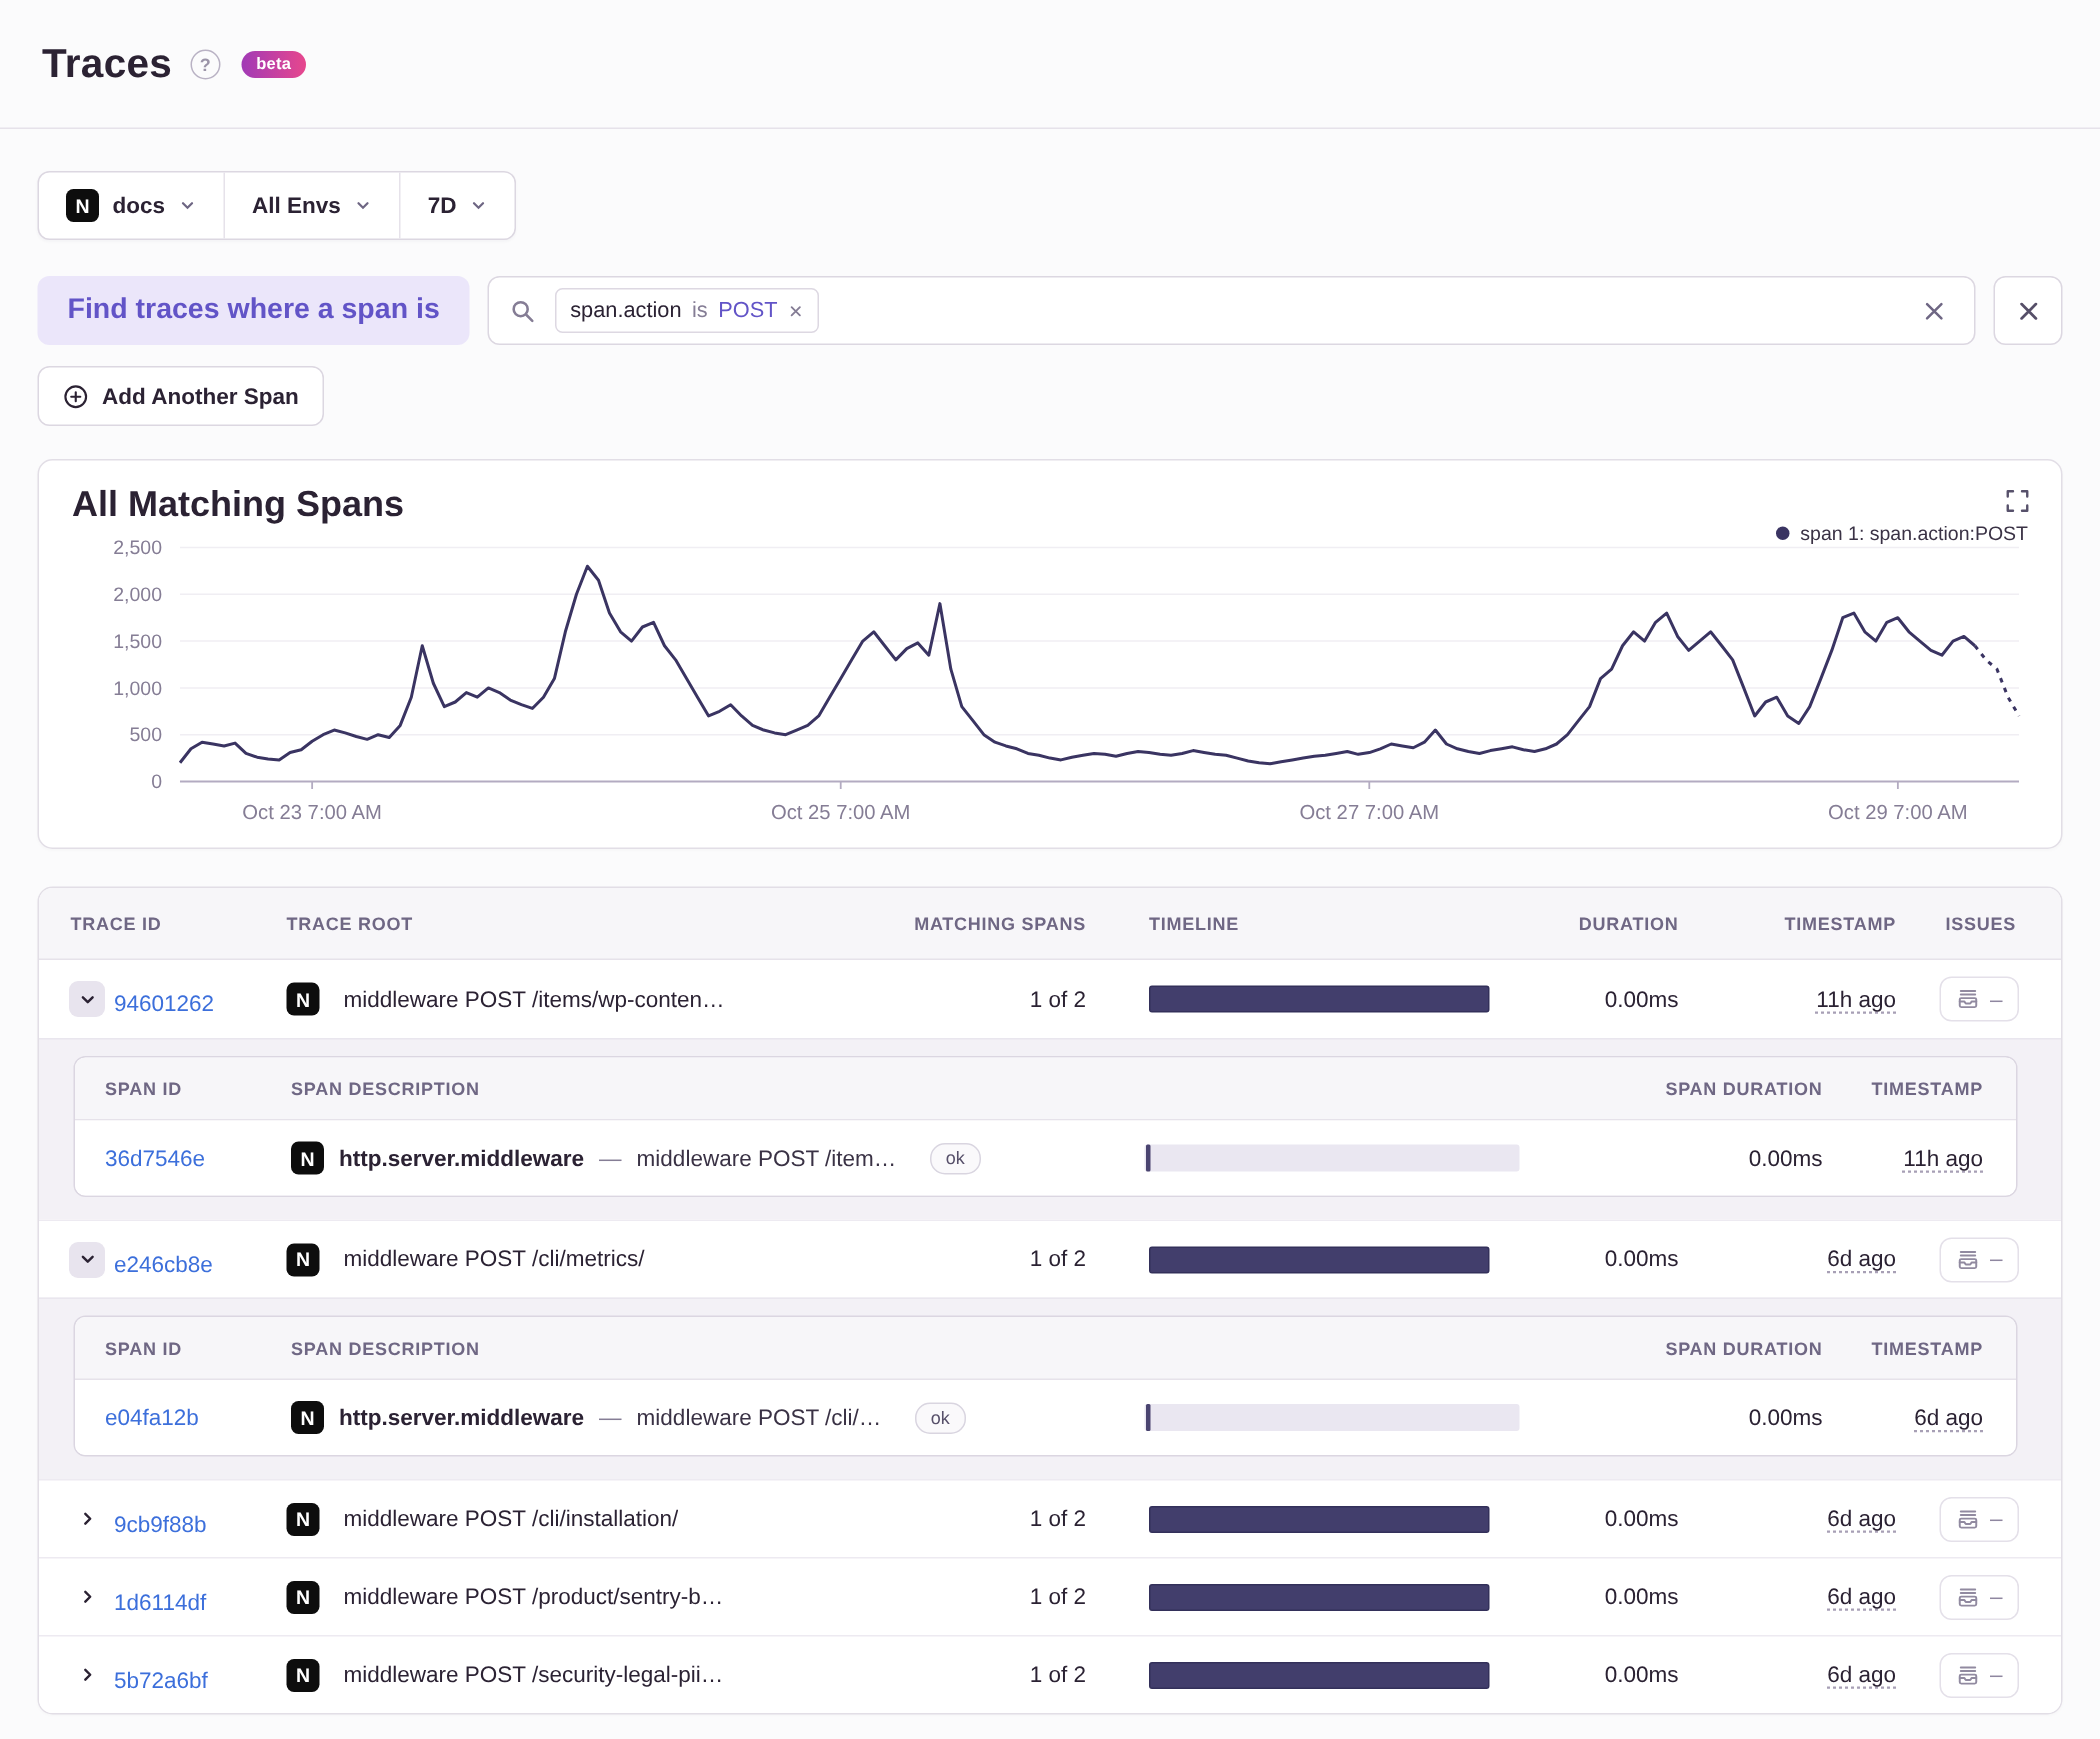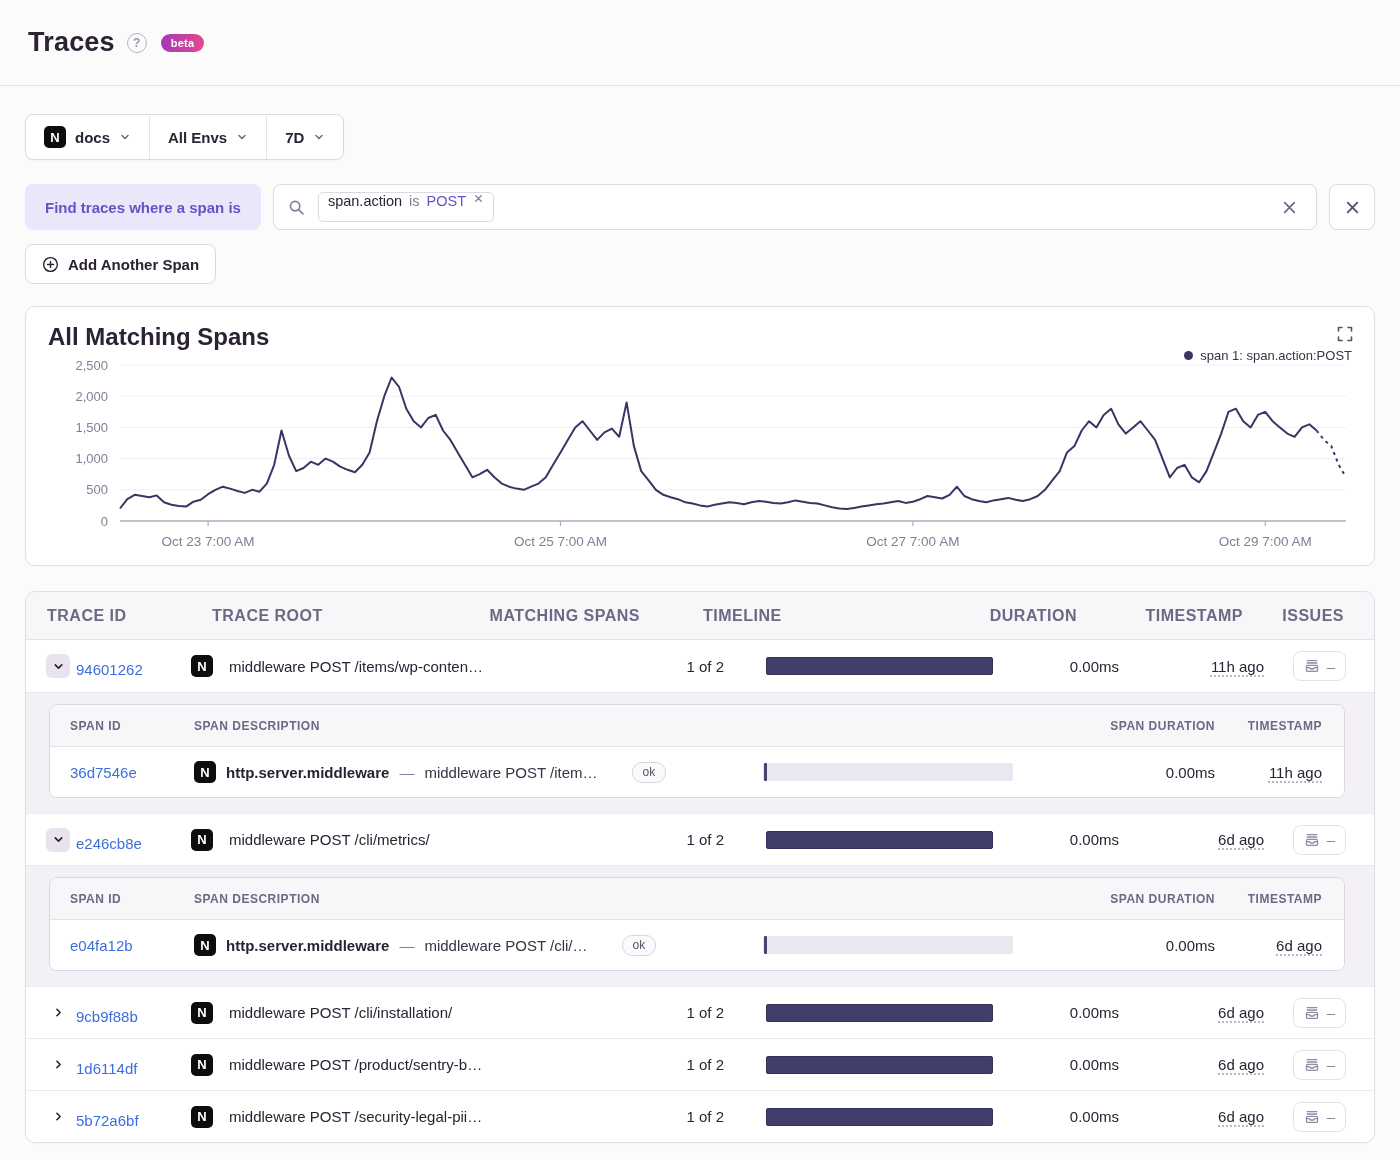--- a/index.html
+++ b/index.html
@@ -62,29 +62,29 @@
   .nextjs-logo{
     width:22px; height:22px; background:#0d0d0d; border-radius:5px;
     color:#fff; font-size:13px; font-weight:700;
     display:flex; align-items:center; justify-content:center;
   }
   .chev{ color:#6f6784; }
 
   
   .query-row{ margin-top:24px; display:flex; gap:12px; height:46px; }
   .where-pill{
-    background:#ebe6fa; color:var(--accent); font-weight:700; font-size:15px;
+    background:#ebe6fa; color:var(--accent); font-weight:700; font-size:19px;
     border-radius:8px; display:flex; align-items:center; padding:0 20px; white-space:nowrap;
   }
   .search-bar{
     flex:1; background:#fff; border:1px solid var(--border); border-radius:8px;
     display:flex; align-items:center; padding:0 14px; gap:13px;
   }
   .token-chip{
-    display:flex; gap:7px;
+    display:flex; align-items:center; gap:7px;
     border:1px solid #ddd8e2; border-radius:5px; background:#fff;
     height:30px; padding:0 9px; font-size:14.5px; cursor:pointer;
   }
   .token-key{ color:#2b2233; }
   .token-op{ color:#857d95; }
   .token-val{ color:var(--accent); }
   .search-spacer{ flex:1; }
   .icon-btn{ background:none; border:none; cursor:pointer; display:flex; align-items:center; padding:4px; }
   .square-btn{
     width:46px; height:46px; background:#fff; border:1px solid var(--border);
@@ -116,21 +116,21 @@
     margin-top:25px; background:#fff; border:1px solid var(--card-border);
     border-radius:10px; overflow:hidden; box-shadow:0 1px 2px rgba(43,34,51,.02);
   }
   .trow{
     display:grid;
     grid-template-columns:165px minmax(0,1fr) 160px 291px 104px 145px 110px;
     align-items:center;
   }
   .thead{
     height:48px; background:#f7f6f9; border-bottom:1px solid #e6e2ea;
-    color:#6f6784; font-size:16px; font-weight:700; letter-spacing:.5px;gap:21px;
+    color:#6f6784; font-size:12px; font-weight:700; letter-spacing:.5px;
   }
   .trace-row{ height:52px; background:#fff; }
   .trace-rows > .trace-row{ border-top:1px solid #edeaf1; }
   .trace-rows > .trace-row:first-child{ border-top:none; }
   .c-pad-l{ padding-left:21px; }
   .c-traceid{ padding-left:20px; display:flex; align-items:flex-end; gap:6px; }
   .c-right{ text-align:right; }
   .c-timeline{ padding-left:42px; padding-right:22px; }
   .c-issues{ display:flex; justify-content:flex-end; padding-right:28px; }
   .c-issues-h{ text-align:right; padding-right:30px; }
@@ -170,21 +170,21 @@
   .shead{
     height:42px; background:#f7f6f9; border-bottom:1px solid #e6e2ea;
     color:#6f6784; font-size:12px; font-weight:700; letter-spacing:.5px;
   }
   .span-row{ height:50px; background:#fff; }
   .desc-cell{ display:flex; align-items:center; gap:10px; min-width:0; }
   .op-name{ font-weight:700; white-space:nowrap; }
   .dash-sep{ color:#857d95; }
   .desc-text{ color:#3a3245; white-space:nowrap; overflow:hidden; }
   .ok-badge{
-    margin-left:24px; border:1px solid #d9d5e0; background:#faf9fb; color:#57506a;
+    margin-left:12px; border:1px solid #d9d5e0; background:#faf9fb; color:#57506a;
     border-radius:10px; font-size:12px; padding:2px 10px; line-height:15px;
   }
   .light-bar{ height:18px; border-radius:2px; background:#eae7f1; position:relative; }
   .light-bar::before{
     content:""; position:absolute; left:1px; top:0; width:3px; height:100%;
     background:#4a4470; border-radius:1px;
   }
 </style>
 </head>
 <body>

